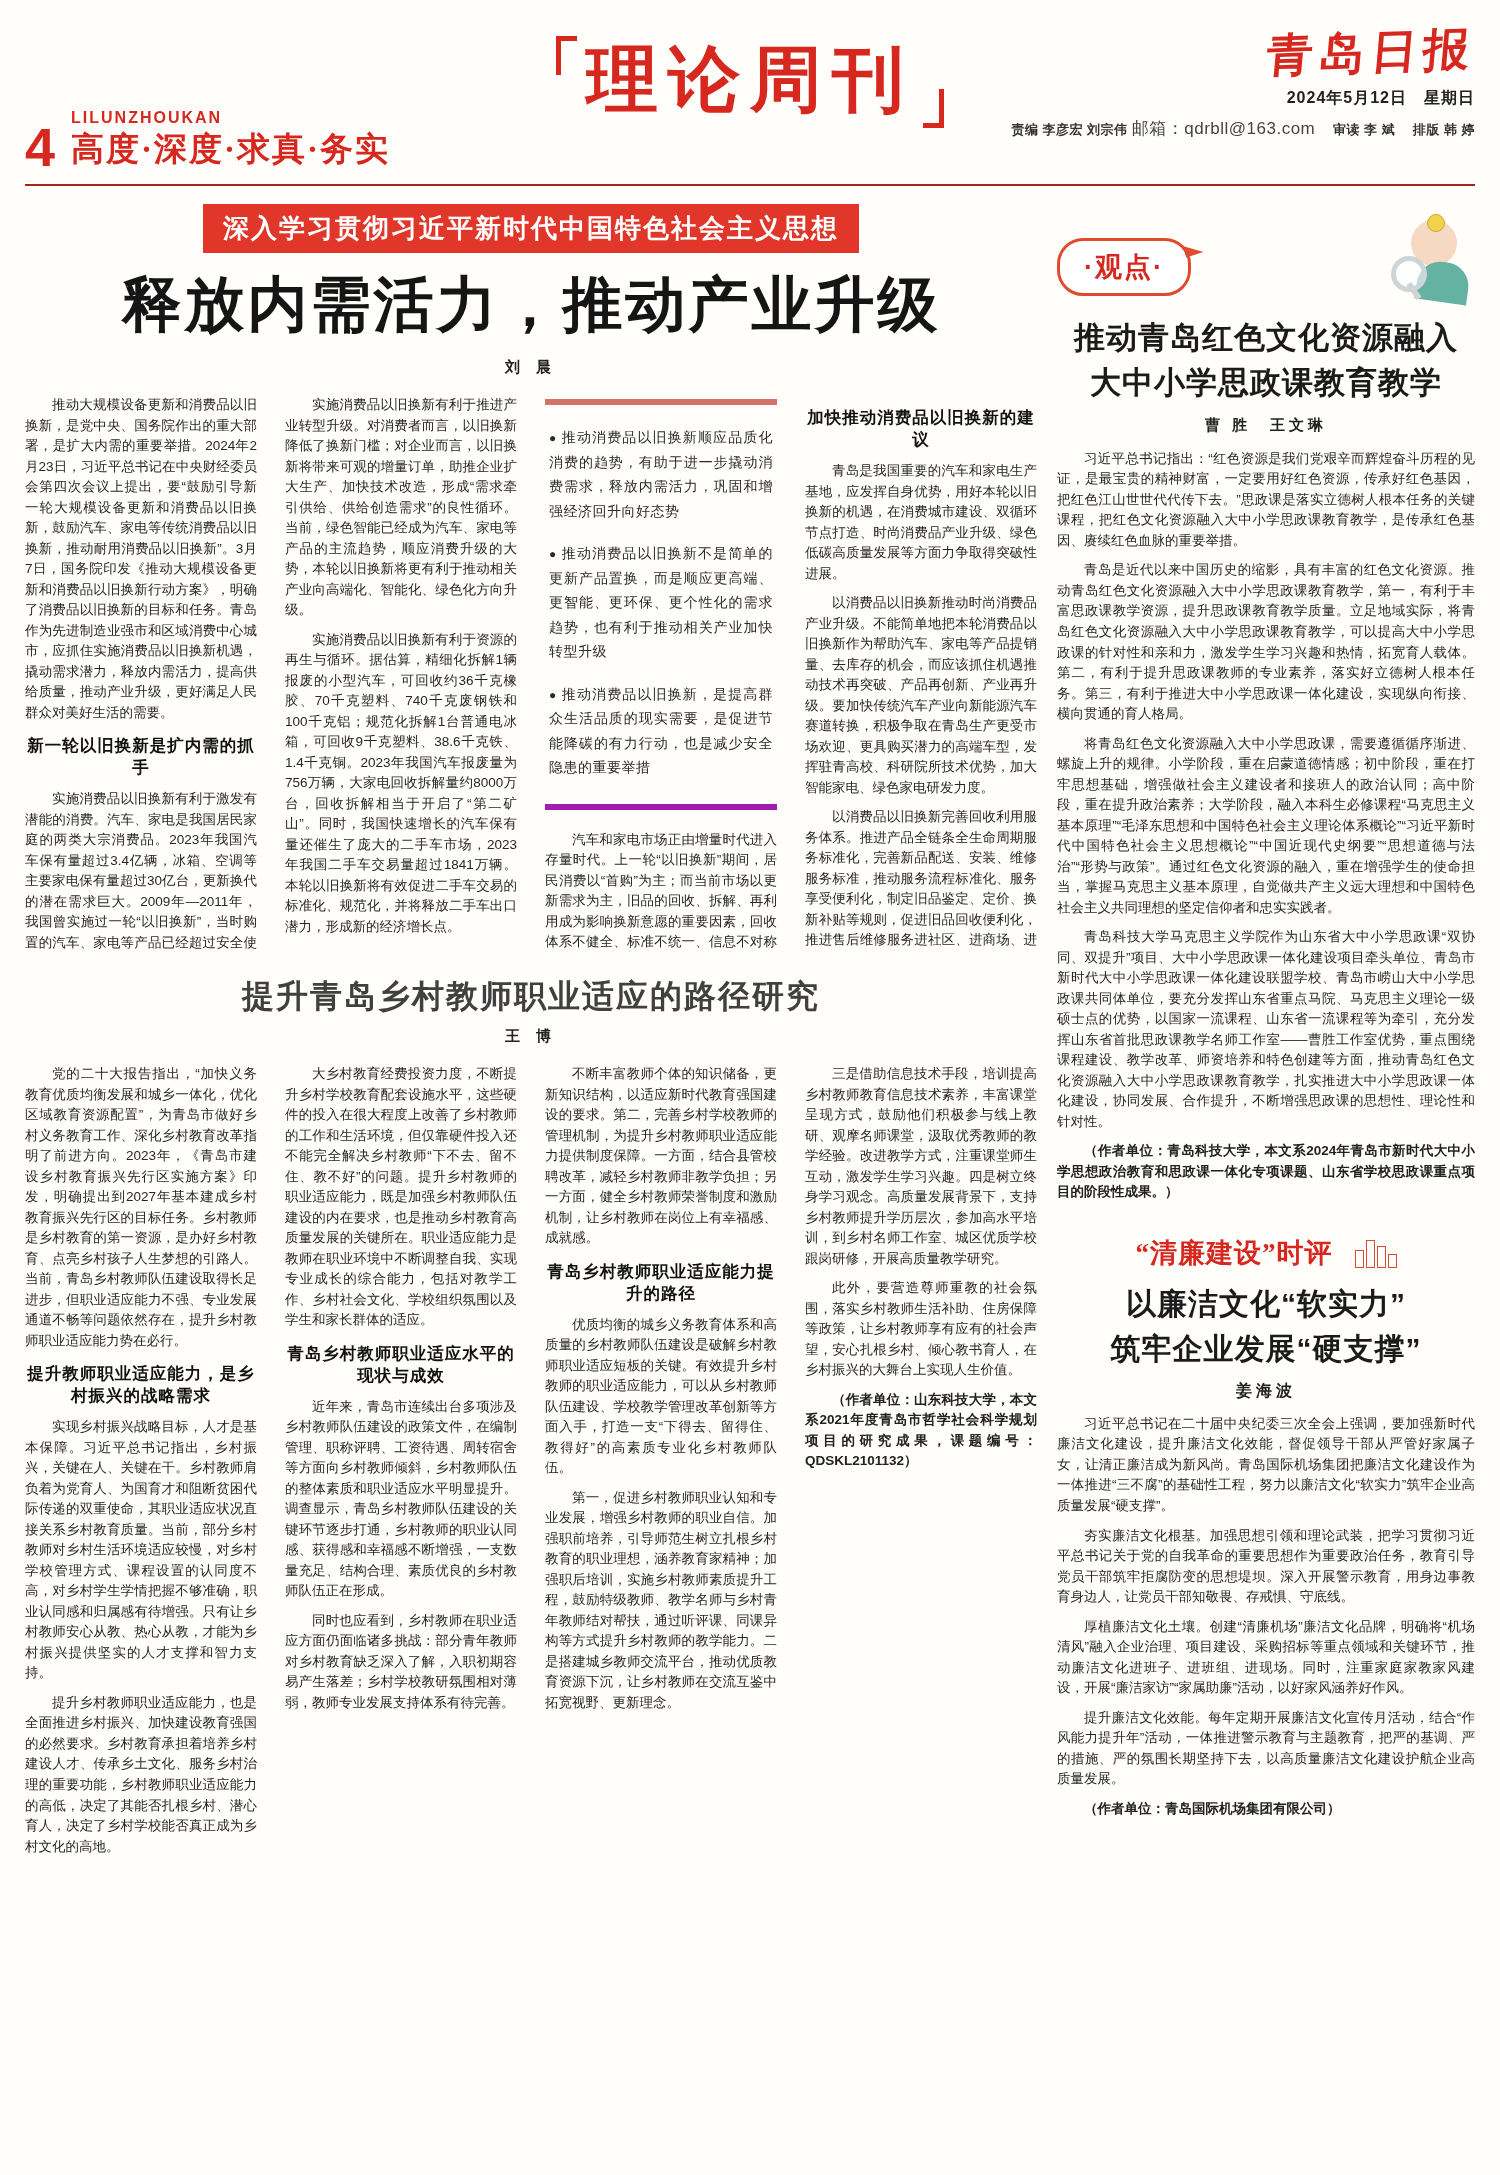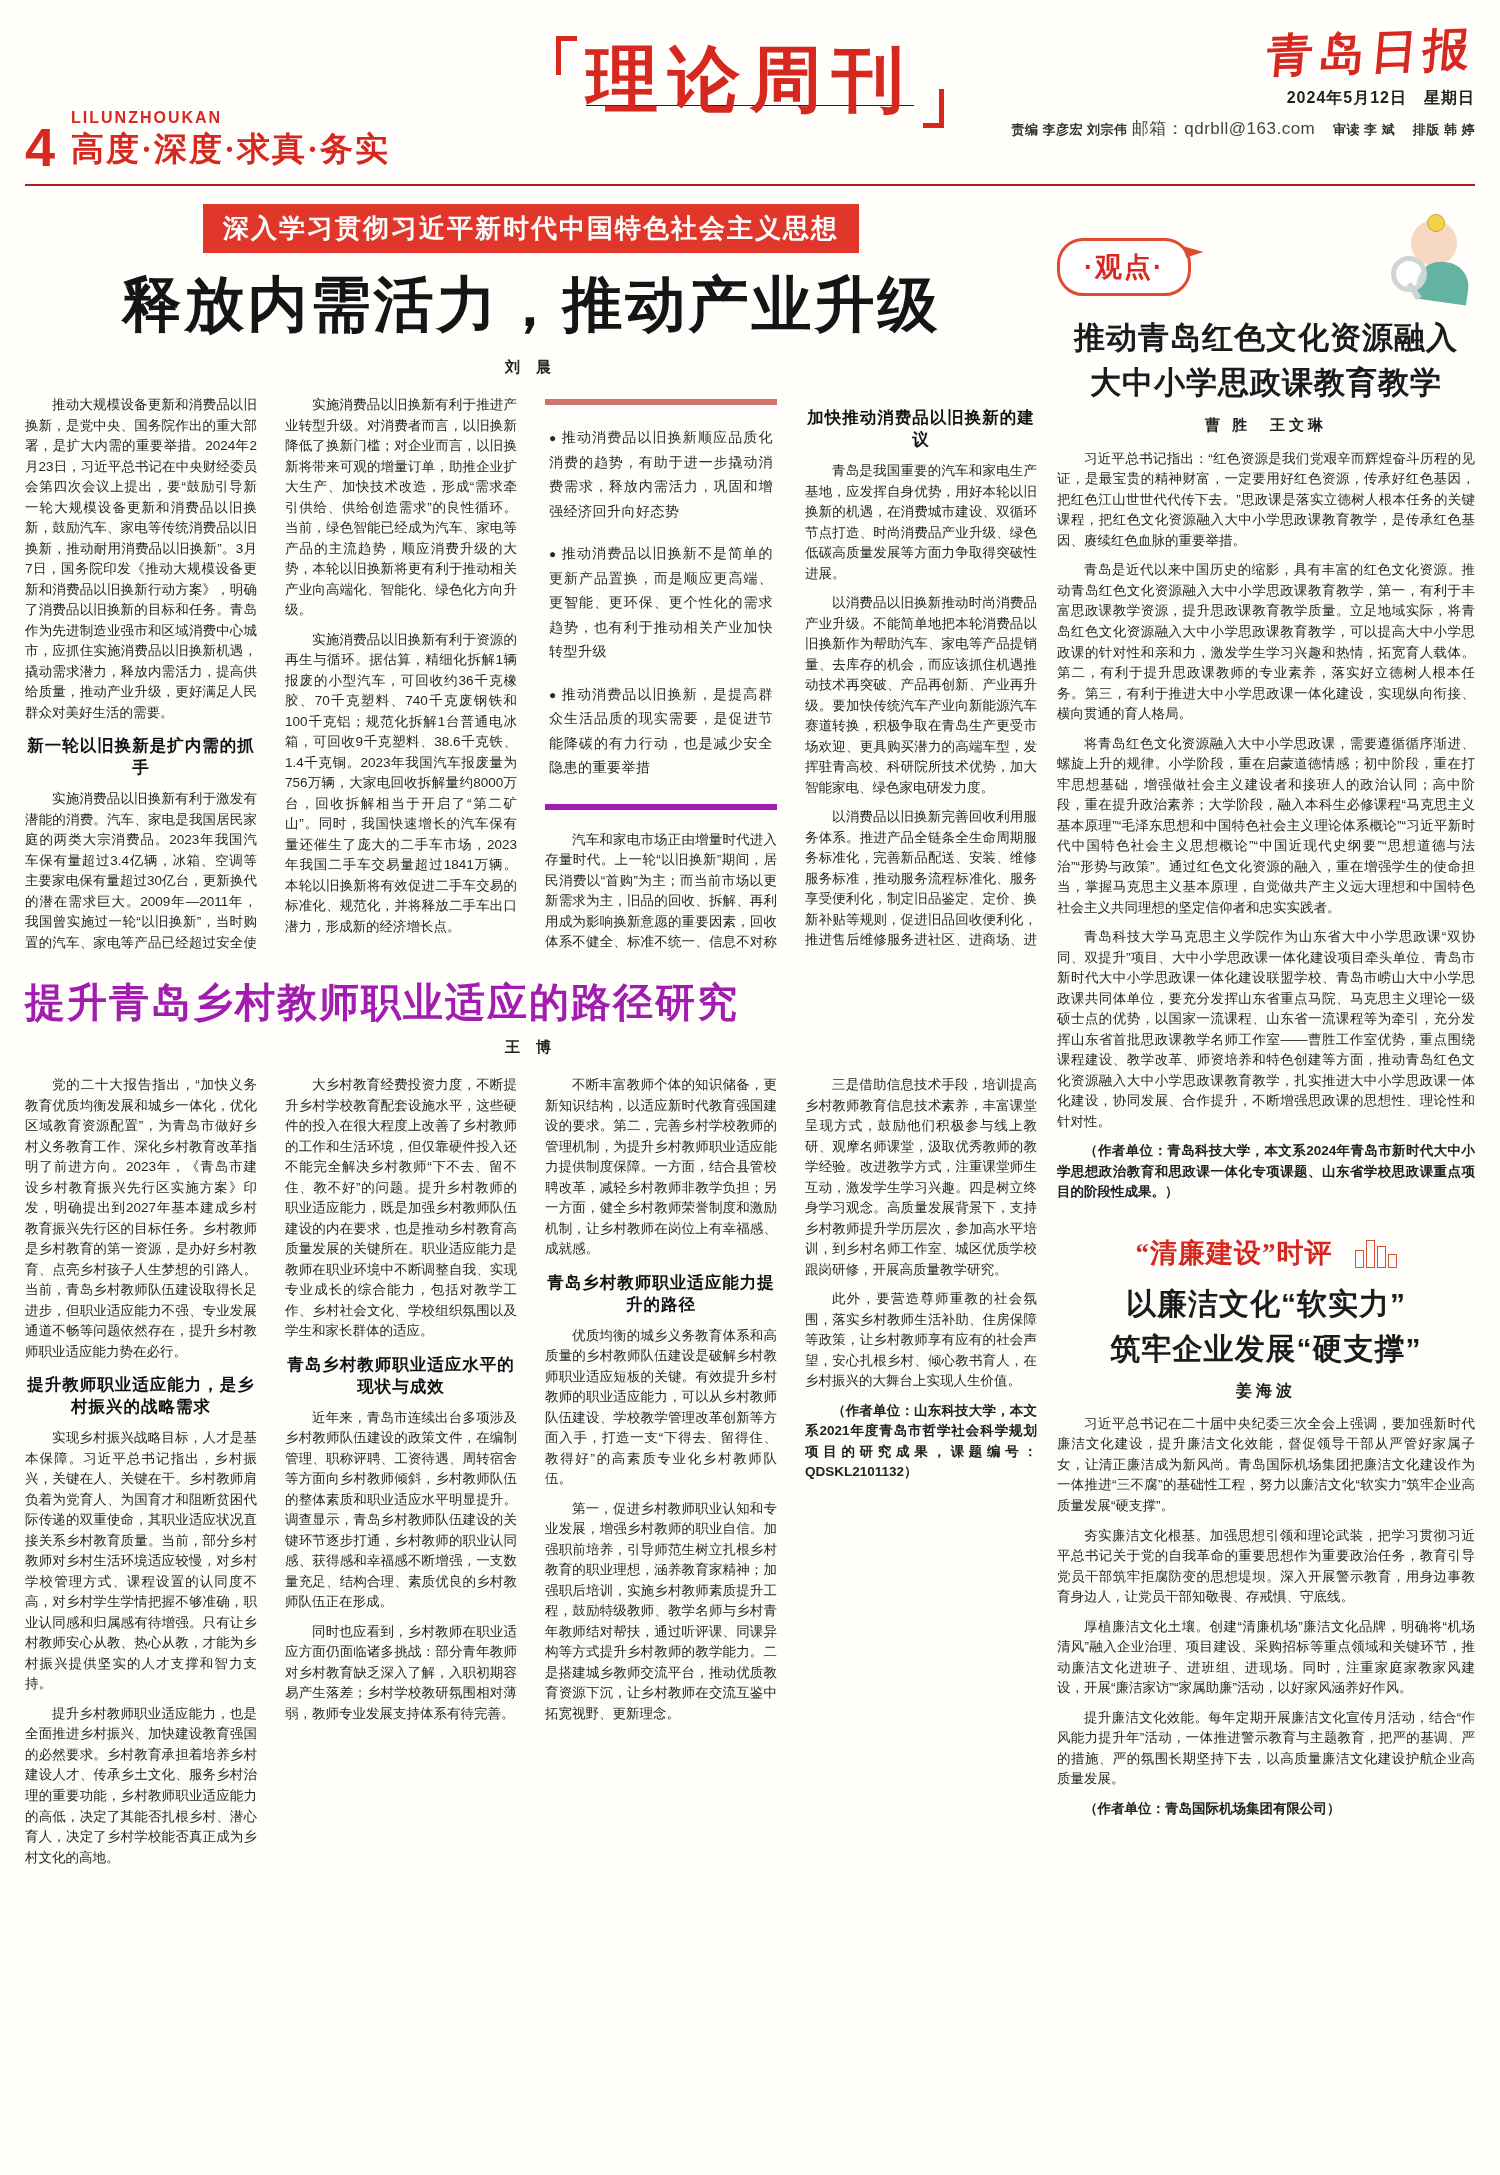--- a/index.html
+++ b/index.html
@@ -9,21 +9,21 @@
     font-family:"Liberation Sans","DejaVu Sans",sans-serif;
   }
   .page{padding:14px 25px 0;}
   
   .hdr{position:relative;height:170px;border-bottom:2px solid #a8241b;}
   .hdr-left{position:absolute;left:0;bottom:12px;display:flex;align-items:flex-end;gap:16px;color:#d6281f;}
   .page-num{font-size:54px;font-weight:bold;line-height:0.9;}
   .motto-wrap{display:flex;flex-direction:column;}
   .pinyin{font-size:16px;letter-spacing:2px;font-weight:bold;}
   .motto{font-size:33px;font-weight:bold;font-family:"Liberation Serif","DejaVu Serif",serif;letter-spacing:2px;}
-  .hdr-center{position:absolute;left:50%;transform:translateX(-50%);top:22px;text-decoration:underline;}
+  .hdr-center{position:absolute;left:50%;transform:translateX(-50%);top:22px;}
   .tw-wrap{position:relative;padding:8px 30px 12px;}
   .tw-wrap::before{content:"";position:absolute;left:0;top:0;width:16px;height:34px;border-left:5px solid #d6281f;border-top:5px solid #d6281f;}
   .tw-wrap::after{content:"";position:absolute;right:0;bottom:0;width:16px;height:34px;border-right:5px solid #d6281f;border-bottom:5px solid #d6281f;}
   .tw-title{font-size:72px;font-weight:900;color:#d6281f;font-family:"Liberation Serif","DejaVu Serif",serif;letter-spacing:10px;line-height:1;}
   .hdr-right{position:absolute;right:0;top:8px;text-align:right;}
   .masthead{font-size:46px;font-weight:bold;color:#d6281f;font-family:"Liberation Serif","DejaVu Serif",serif;letter-spacing:6px;transform:skewX(-7deg) rotate(-2deg);display:inline-block;}
   .dateline{font-size:16px;color:#222;font-weight:bold;margin-top:4px;letter-spacing:1px;}
   .staffline{font-size:13px;color:#333;margin-top:8px;letter-spacing:0.5px;}
   .staffline b{font-weight:bold;}
   .staff-email{font-size:17px;color:#444;}
@@ -42,22 +42,22 @@
   .cols4.mid-body{height:1108px;}
   .col{overflow:hidden;}
   .col p.para{font-size:13.5px;line-height:1.52;text-align:justify;margin:0 0 9px;text-indent:2em;color:#262626;}
   .col h4.sub{text-align:center;font-size:16.5px;margin:12px 0 10px;font-weight:bold;color:#111;letter-spacing:1px;}
   .col p.attr{font-size:13.5px;line-height:1.52;text-align:justify;margin:6px 0;font-weight:bold;text-indent:2em;}
   
   .hlbox{border-top:6px solid #d2736b;border-bottom:6px solid #a21caf;padding:20px 4px 6px;margin:4px 0 20px;}
   .hlbox p.bullet{font-size:14px;line-height:1.75;margin:0 0 18px;text-align:justify;color:#2a2a2a;letter-spacing:0.5px;}
   .hlbox p.bullet::before{content:"● ";font-size:12px;}
   
-  .mid-headline{text-align:left;font-family:"Liberation Serif","DejaVu Serif",serif;font-weight:900;
-    font-size:40px;letter-spacing:2px;margin:24px 0 8px;color:#a21caf;}
+  .mid-headline{text-align:center;font-family:"Liberation Serif","DejaVu Serif",serif;font-weight:900;
+    font-size:32px;letter-spacing:2px;margin:24px 0 8px;color:#404040;}
   
   .vp-badge-row{display:flex;align-items:flex-start;justify-content:space-between;gap:6px;margin:14px 0 8px;height:96px;}
   .bubble{position:relative;border:3px solid #e04a2e;border-radius:26px;padding:8px 24px;margin-top:26px;background:#fff;}
   .bubble::after{content:"";position:absolute;right:-14px;top:2px;width:0;height:0;
     border-left:18px solid #e04a2e;border-top:12px solid transparent;transform:rotate(-18deg);}
   .bubble-label{color:#d6281f;font-size:27px;font-weight:bold;letter-spacing:2px;}
   .figure{position:relative;width:86px;height:96px;}
   .fig-head{position:absolute;left:22px;top:8px;width:46px;height:46px;border-radius:50%;background:#f7d8c3;}
   .fig-bulb{position:absolute;left:38px;top:2px;width:16px;height:16px;border-radius:50%;background:#f3d24b;border:1px solid #caa92c;}
   .fig-body{position:absolute;left:28px;top:50px;width:52px;height:40px;border-radius:24px 24px 0 0;background:#63b2a2;transform:rotate(8deg);}

